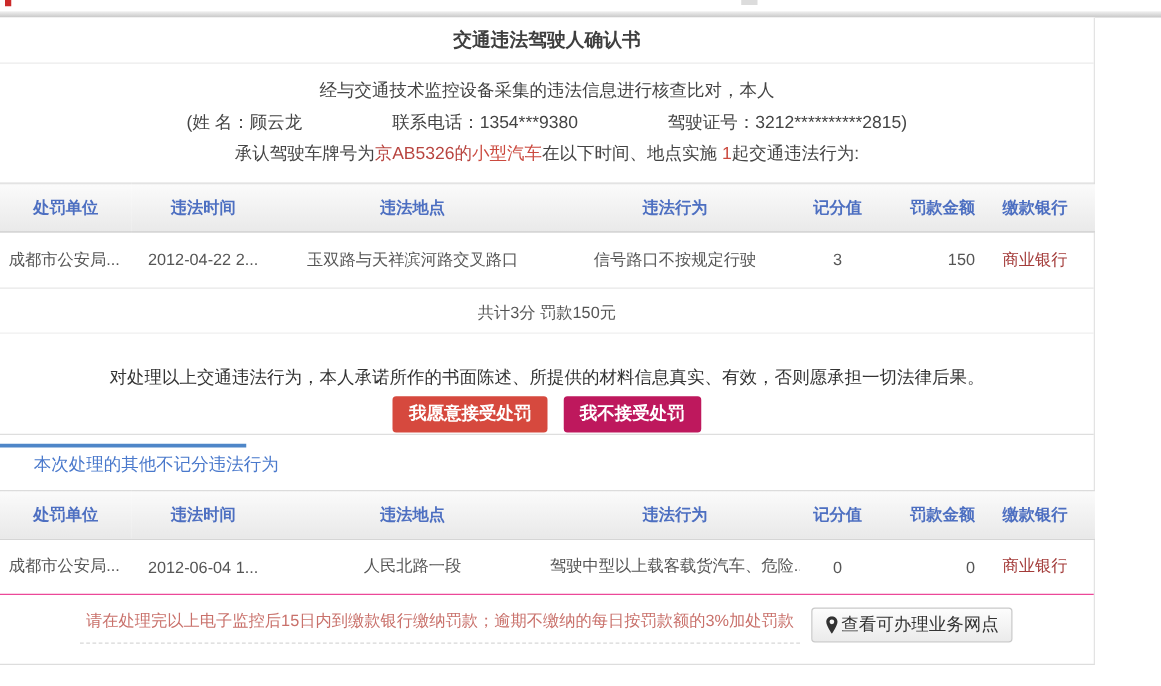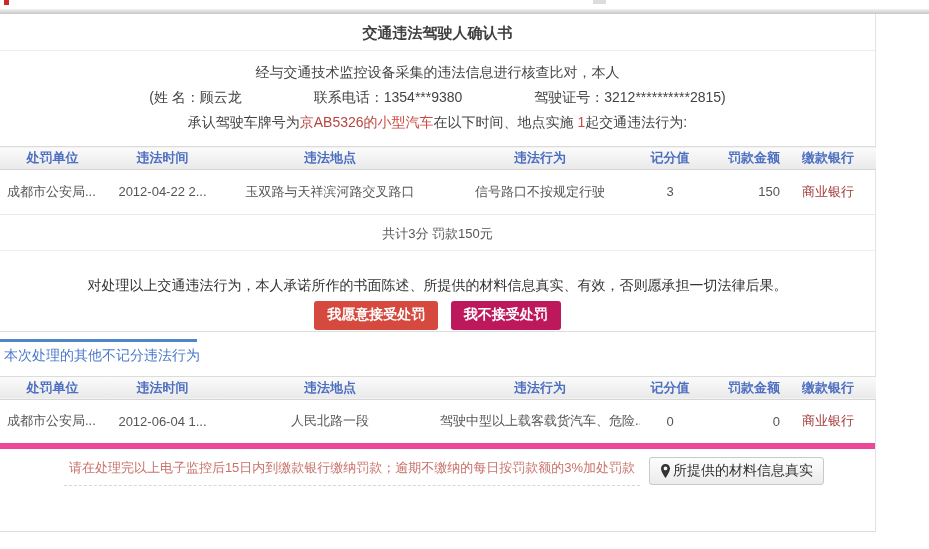--- a/index.html
+++ b/index.html
@@ -25,21 +25,21 @@
   .intro { padding-top:9px; text-align:center; font-size:14px; color:#444; }
   .intro .line { height:25px; line-height:25px; white-space:nowrap; }
   .intro .seg  { display:inline-block; }
   .intro .seg + .seg { margin-left:32px;padding-left:36px; }
   .red-dark   { color:#b8443f; }
   .red-bright { color:#cb4a3f; }
   .count-red  { color:#cb4a3f; margin-left:4px; }
 
   table.vtable { width:876px; border-collapse:collapse; table-layout:fixed; margin-top:11px; }
   table.vtable thead th {
-    height:23px; font-size:13px; font-weight:bold; color:#4d6fc1; text-align:center;
+    height:39px; font-size:13px; font-weight:bold; color:#4d6fc1; text-align:center;
     background:linear-gradient(180deg,#fbfbfb,#e9e9e9);
     border-top:1px solid #dcdcdc; border-bottom:1px solid #d5d5d5;
   }
   table.vtable tbody td { height:44px; font-size:13px; color:#555; text-align:center;
                           overflow:hidden; white-space:nowrap; }
   table.vtable tbody td:first-child { text-align:left; padding-left:7px; }
   table.vtable th:nth-child(1), table.vtable td:nth-child(1){ width:105px; }
   table.vtable th:nth-child(2), table.vtable td:nth-child(2){ width:115px; }
   table.vtable th:nth-child(3), table.vtable td:nth-child(3){ width:220px; }
   table.vtable th:nth-child(4), table.vtable td:nth-child(4){ width:200px; }
@@ -58,24 +58,24 @@
   .actions { margin-top:7px; text-align:center; height:29px; }
   .actions button { height:29px; border:none; border-radius:3px; color:#fff;
                     font-weight:bold; font-size:14px; padding:0 13px; margin:0 4px;
                     font-family:inherit; cursor:pointer; }
   .btn-accept { background:#d6493e; }
   .btn-reject { background:#be185d; }
 
   .hr1 { border-top:1px solid #dedede; margin-top:1px; }
 
   .section-tab   { margin-top:7px; width:197px; height:3px; background:#4e86c8; }
-  .section-label { margin-top:4px; padding-left:4px; font-size:14px; color:#4a79cc;
+  .section-label { margin-top:4px; padding-left:27px; font-size:14px; color:#4a79cc;
                    line-height:19px; cursor:pointer; }
 
-  .footer { border-top:6px solid #ec4899; height:49px; display:flex; align-items:center; }
+  .footer { border-top:1px solid #ec4899; height:49px; display:flex; align-items:center; }
   .notice { margin-left:64px; width:576px; text-align:center; font-size:13px; color:#c9716b;
             padding:3px 0 8px; border-bottom:1px dashed #d8d8d8; }
   .branch-btn { margin-left:9px; height:28px; padding:0 10px; display:inline-flex;
                 align-items:center; gap:2px; background:linear-gradient(180deg,#fdfdfd,#ebebeb);
                 border:1px solid #c9c9c9; border-radius:3px; font-size:14px; color:#333;
                 font-family:inherit; cursor:pointer; white-space:nowrap; }
   .pin { display:inline-block; line-height:0; }
 </style>
 </head>
 <body>
@@ -163,17 +163,17 @@
   </table>
 
   <div class="footer">
     <div class="notice">请在处理完以上电子监控后15日内到缴款银行缴纳罚款；逾期不缴纳的每日按罚款额的3%加处罚款</div>
     <button class="branch-btn">
       <span class="pin">
         <svg width="11" height="14" viewBox="0 0 11 14">
             <path d="M5.5 0C3 0 1 2 1 4.4 1 7.7 5.5 14 5.5 14S10 7.7 10 4.4C10 2 8 0 5.5 0zm0 6.3a1.9 1.9 0 1 1 0-3.8 1.9 1.9 0 0 1 0 3.8z" fill="#333"></path>
           </svg>
       </span>
-      <span>所提供的材料信息真实</span>
+      <span>查看可办理业务网点</span>
     </button>
   </div>
 
 </div>
 
 </body></html>

